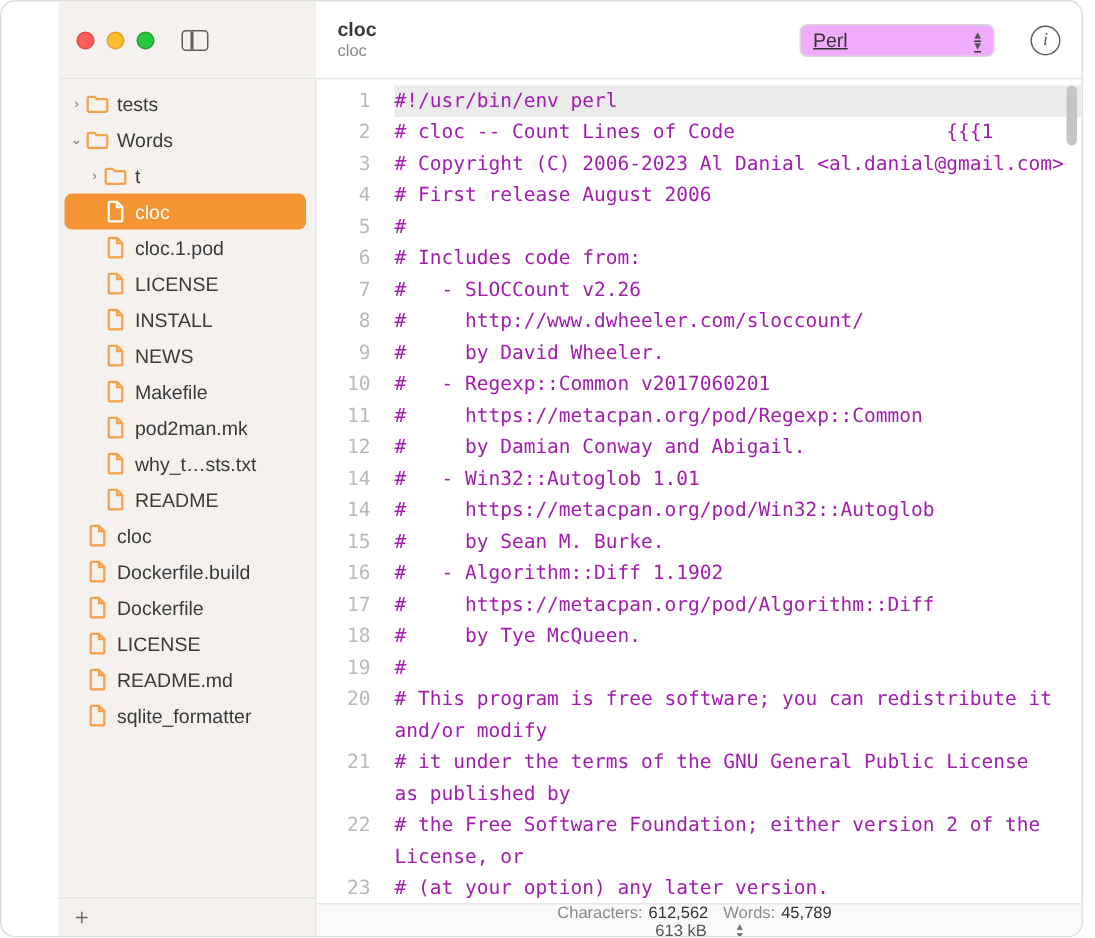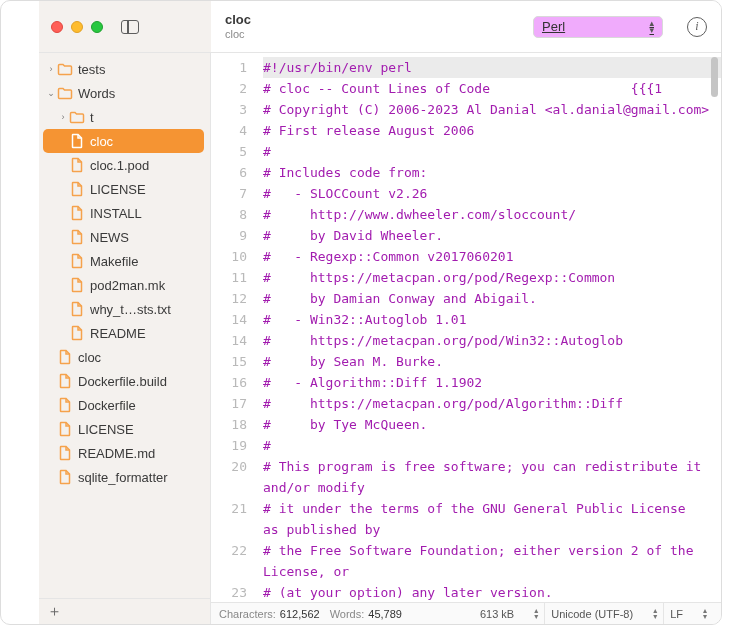--- a/index.html
+++ b/index.html
@@ -44,21 +44,21 @@
   .editor { flex: 1; display: flex; overflow: hidden; position: relative; }
   .gutter { width: 46px; text-align: right; padding: 4px 10px 4px 0; font-family: Menlo, Consolas, monospace; font-size: 13px; color: #b9b9b9; line-height: 21px; user-select: none; }
   .code { flex: 1; padding: 4px 0 4px 6px; font-family: Menlo, Consolas, monospace; font-size: 13px; color: #a21caf; line-height: 21px; white-space: pre; overflow: hidden; }
   .code .line { height: 21px; display: block; }
   .code .line.hl { background: #ebebeb; }
   .gutter .gl { height: 21px; }
   .gutter .gl.wrap-cont { visibility: hidden; }
   .code .line.wrap-cont { }
   .vscrollbar { position: absolute; right: 3px; top: 4px; width: 7px; height: 40px; background: #c5c5c5; border-radius: 4px; }
   
-  .statusbar { height: 22px; border-top: 1px solid #e5e5e5; display: flex; align-items: center; font-size: 11px; color: #555; padding: 0 8px; background: #fafafa; }
+  .statusbar { height: 22px; border-top: 1px solid #e5e5e5; display: flex; align-items: center; font-size: 11px; color: #555; padding: 0 8px; background: #fafafa; flex-direction: column; }
   .statusbar .sb-left { display: flex; gap: 4px; }
   .statusbar .sb-left .k { color: #888; }
   .statusbar .sb-left .v { color: #333; font-weight: 500; margin-right: 6px; }
   .statusbar .sb-spacer { flex: 1; }
   .statusbar .sb-item { padding: 0 6px; border-left: 1px solid #e5e5e5; height: 100%; display: flex; align-items: center; gap: 20px; }
   .statusbar .sb-item .updown { font-size: 8px; line-height: 6px; color: #777; display: flex; flex-direction: column; }
   .statusbar .sb-item.first { border-left: none; }
 </style>
 </head>
 <body>

